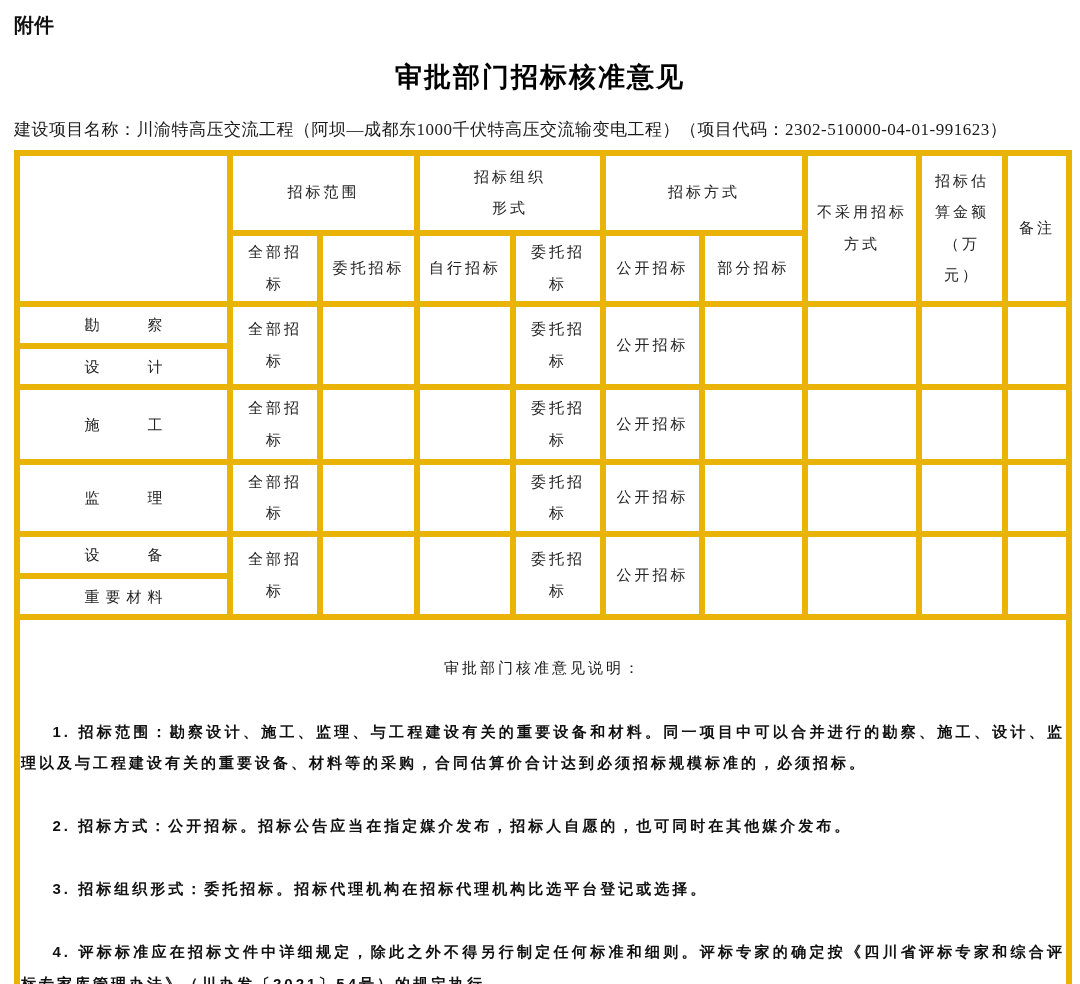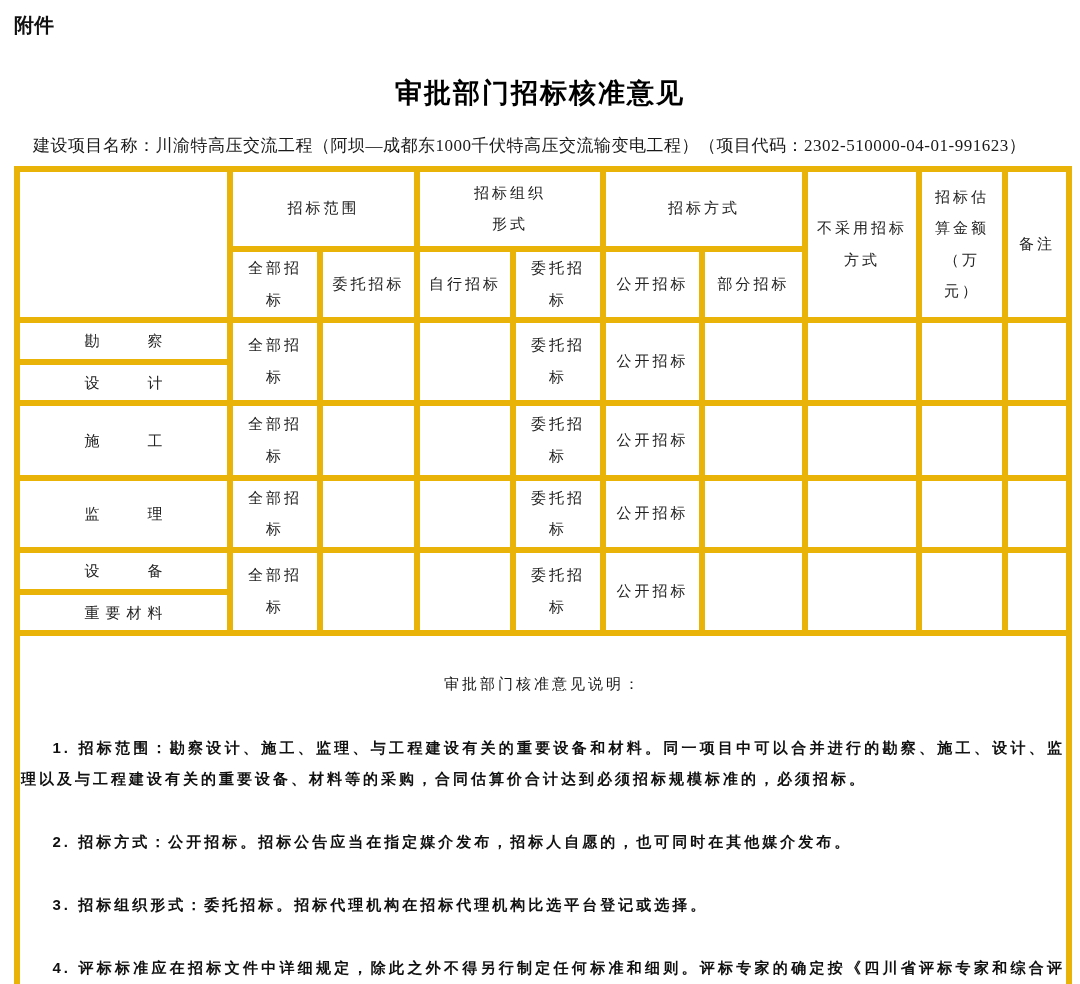--- a/index.html
+++ b/index.html
@@ -10,30 +10,29 @@
     color: #1c1c1c;
     overflow: hidden;
   }
   .page { padding: 12px 14px 0 14px; }
 
   .attachment {
     font-family: "Liberation Sans", "DejaVu Sans", sans-serif;
     font-weight: bold; font-size: 20px; color: #111;
   }
   .doc-title {
-    margin-top: 36px;
+    margin-top: 20px;
     text-align: center;
     font-family: "Liberation Sans", "DejaVu Sans", sans-serif;
     font-weight: bold; font-size: 27px; letter-spacing: 2px; color: #000;
   }
   .project-line {
     margin-top: 23px;
     font-size: 17px; letter-spacing: 0.5px; color: #1a1a1a;
     white-space: nowrap;
-    margin-left: 19px;
   }
 
   table.approval {
     margin-top: 9px;
     width: 1052px;
     border-collapse: collapse;
     table-layout: fixed;
     border: 2px solid #4a4a4a;
   }
   table.approval th, table.approval td {

